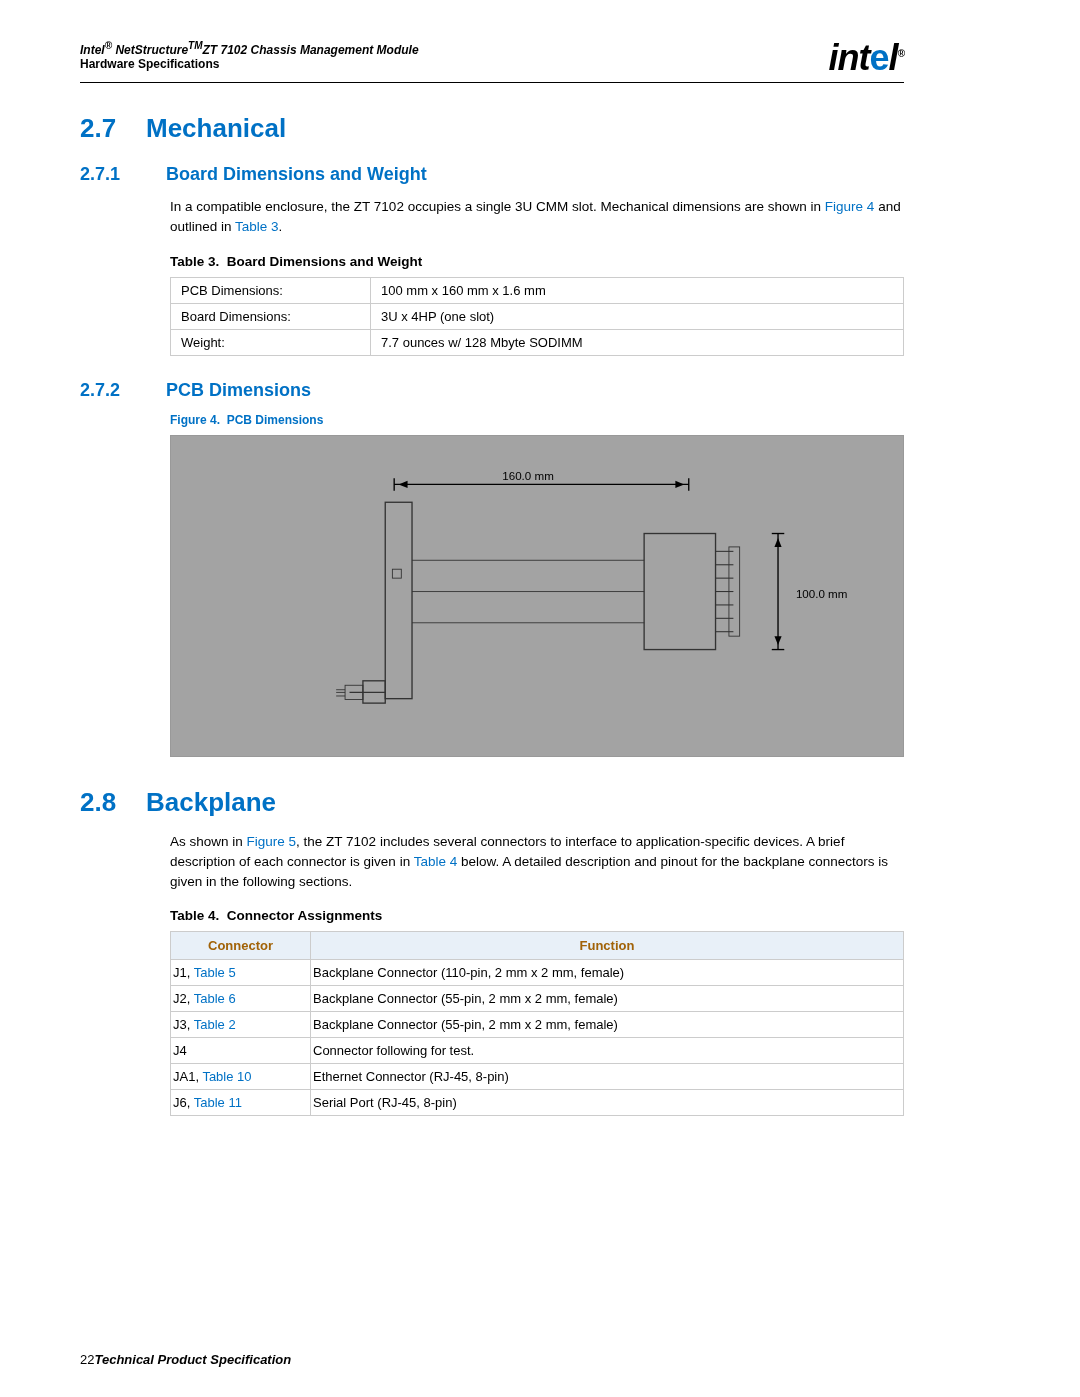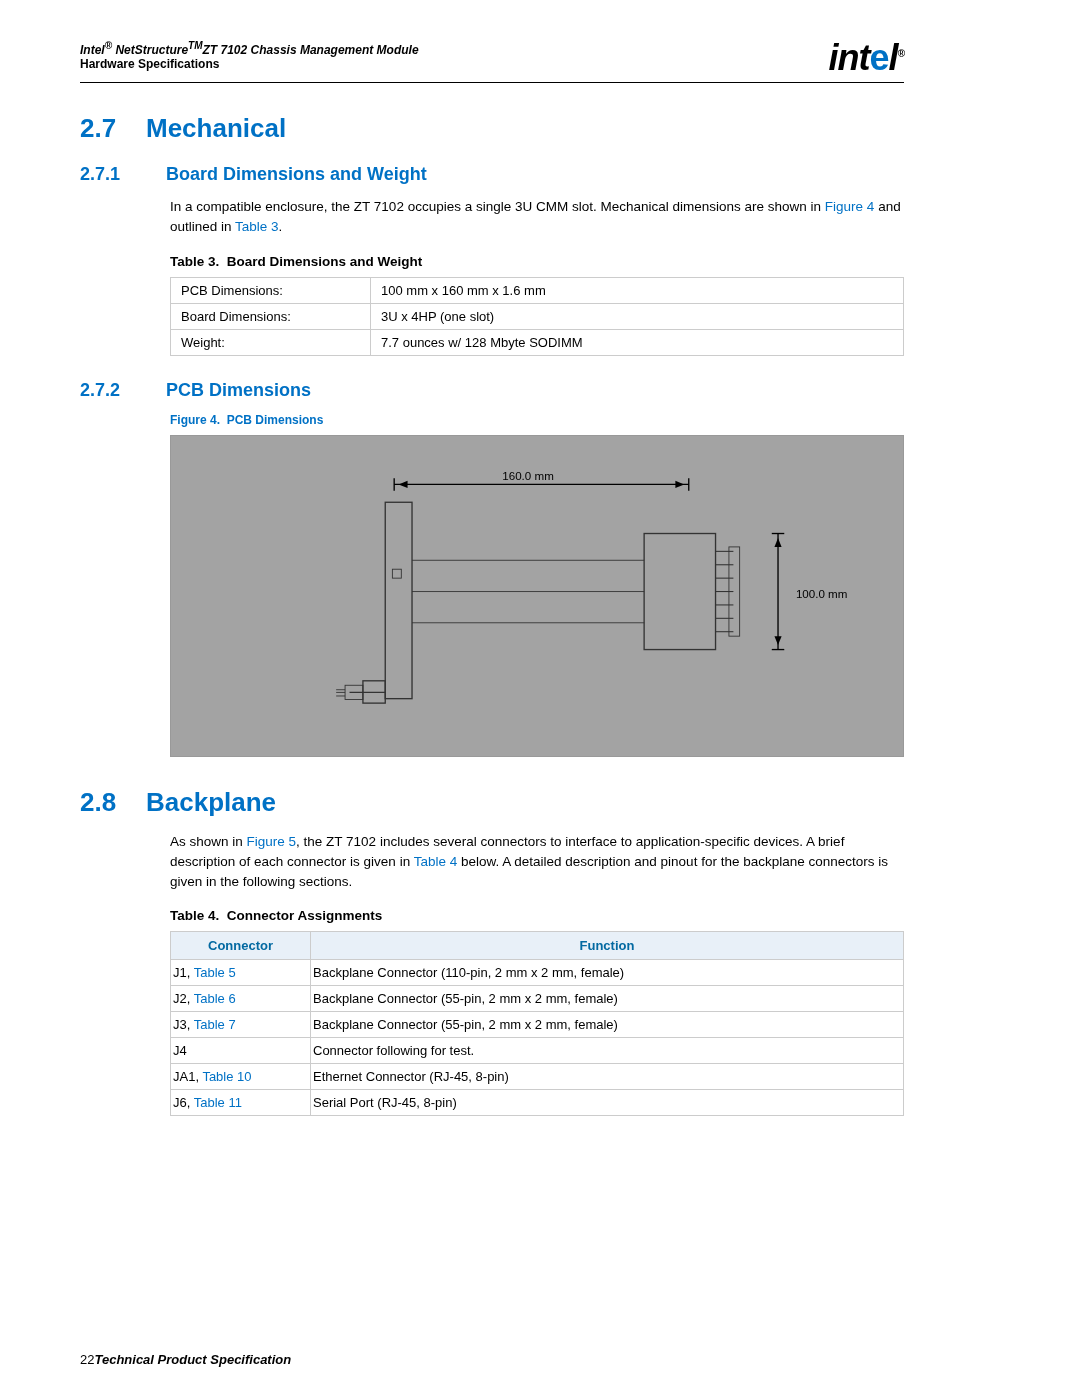--- a/index.html
+++ b/index.html
@@ -132,21 +132,21 @@
       margin-left: 90px;
       margin-bottom: 24px;
       border-collapse: collapse;
       width: calc(100% - 90px);
       font-size: 13px;
     }
     .connector-table th {
       border: 1px solid #ccc;
       padding: 6px 10px;
       background: #e8f0f8;
-      color: #0369a1;
+      color: #a16207;
       font-weight: bold;
       text-align: center;
     }
     .connector-table td {
       border: 1px solid #ccc;
       padding: 5px 2px;
       vertical-align: top;
     }
     .connector-table td:first-child {
       width: 140px;
@@ -327,21 +327,21 @@
     <tbody>
       <tr>
         <td>J1, <a class="link">Table 5</a></td>
         <td>Backplane Connector (110-pin, 2 mm x 2 mm, female)</td>
       </tr>
       <tr>
         <td>J2, <a class="link">Table 6</a></td>
         <td>Backplane Connector (55-pin, 2 mm x 2 mm, female)</td>
       </tr>
       <tr>
-        <td>J3, <a class="link">Table 7</a></td>
+        <td>J3, <a class="link">Table 2</a></td>
         <td>Backplane Connector (55-pin, 2 mm x 2 mm, female)</td>
       </tr>
       <tr>
         <td>J4</td>
         <td>Connector following for test.</td>
       </tr>
       <tr>
         <td>JA1, <a class="link">Table 10</a></td>
         <td>Ethernet Connector (RJ-45, 8-pin)</td>
       </tr>

